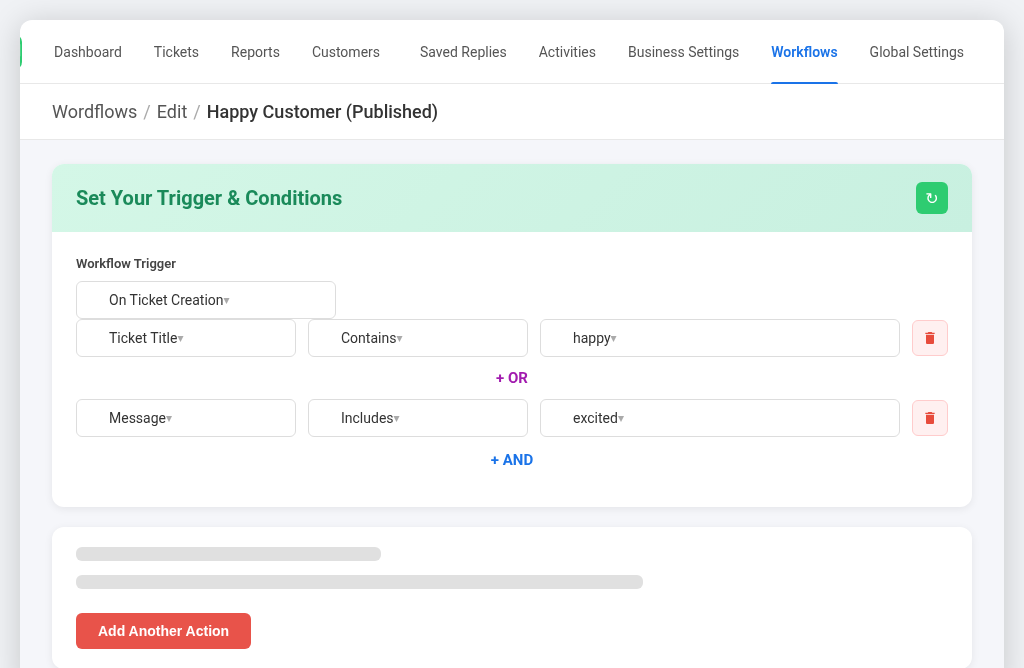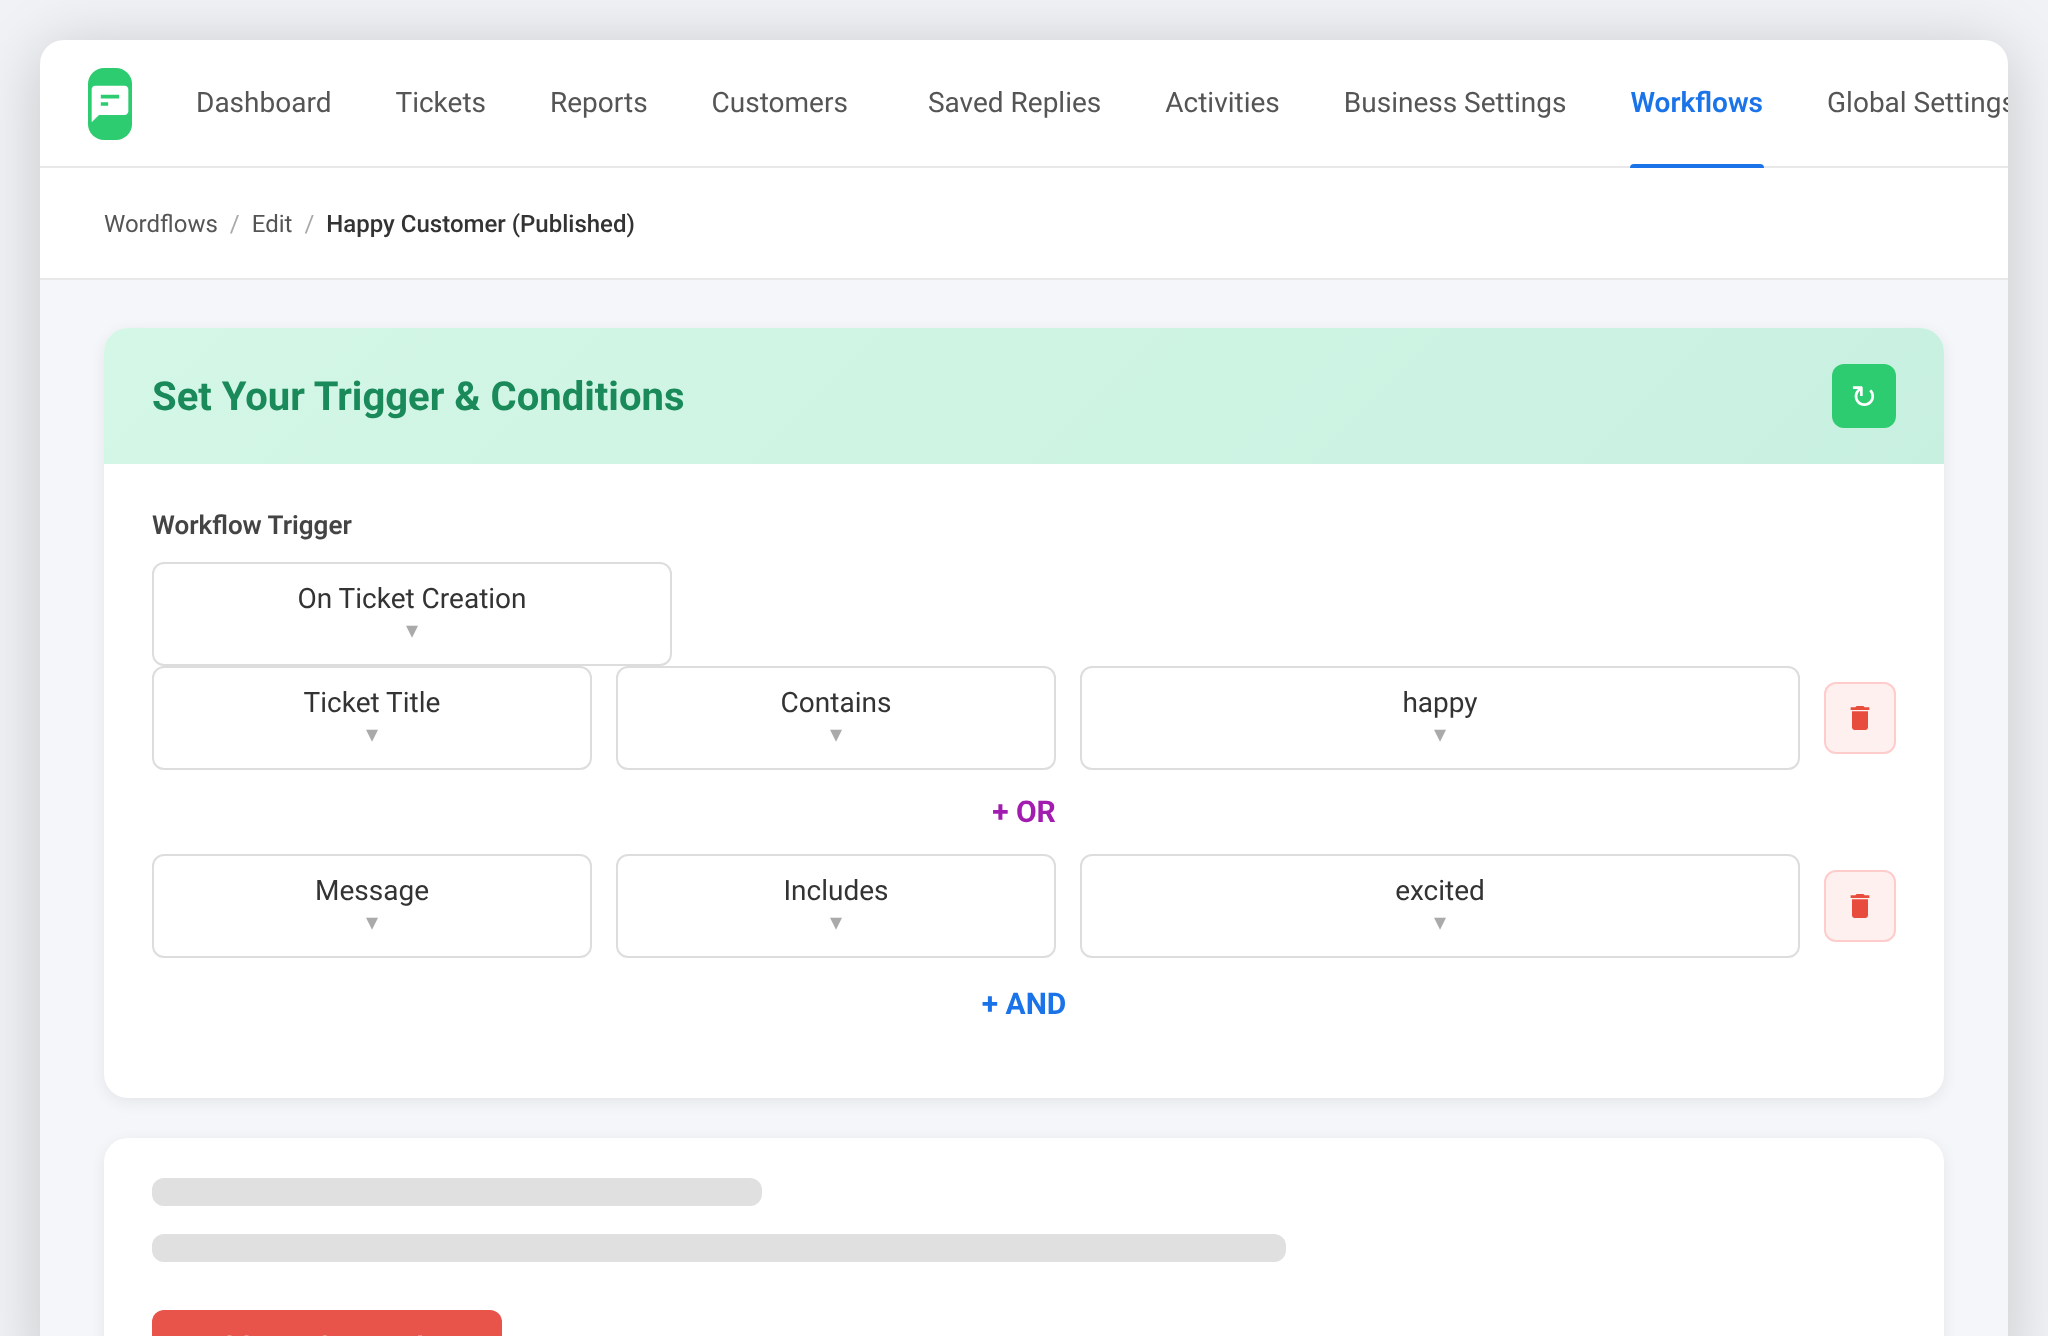--- a/index.html
+++ b/index.html
@@ -24,20 +24,21 @@
     }
     
     .top-nav {
       display: flex;
       align-items: center;
       padding: 0 24px;
       height: 64px;
       border-bottom: 1px solid #e8e8e8;
       gap: 8px;
       flex-shrink: 0;
+      justify-content: flex-end;
     }
     .logo {
       width: 36px;
       height: 36px;
       background: #2ecc71;
       border-radius: 8px;
       display: flex;
       align-items: center;
       justify-content: center;
       margin-right: 8px;
@@ -91,21 +92,21 @@
       padding: 0 32px;
       height: 56px;
       border-bottom: 1px solid #e8e8e8;
       flex-shrink: 0;
       justify-content: space-between;
     }
     .breadcrumb {
       display: flex;
       align-items: center;
       gap: 6px;
-      font-size: 12px;
+      font-size: 18px;
       color: #666;
     }
     .breadcrumb .link { color: #555; cursor: pointer; }
     .breadcrumb .sep { color: #aaa; }
     .breadcrumb .current { color: #333; font-weight: 500; }
     .breadcrumb-actions {
       display: flex;
       align-items: center;
       gap: 12px;
     }
@@ -182,29 +183,28 @@
     }
     .field-label {
       font-size: 13px;
       font-weight: 600;
       color: #444;
       margin-bottom: 10px;
     }
     .select-field {
       display: flex;
       align-items: center;
-      justify-content: flex-end;
+      justify-content: flex-start;
       border: 1px solid #ddd;
       border-radius: 6px;
-      padding: 10px 20px;
+      padding: 10px 32px;
       background: #fff;
       cursor: pointer;
       font-size: 14px;
       color: #333;
-      flex-direction: column;
     }
     .select-field .chevron {
       color: #aaa;
       font-size: 12px;
     }
     .trigger-select {
       width: 260px;
     }
     .conditions-label {
       font-size: 13px;

